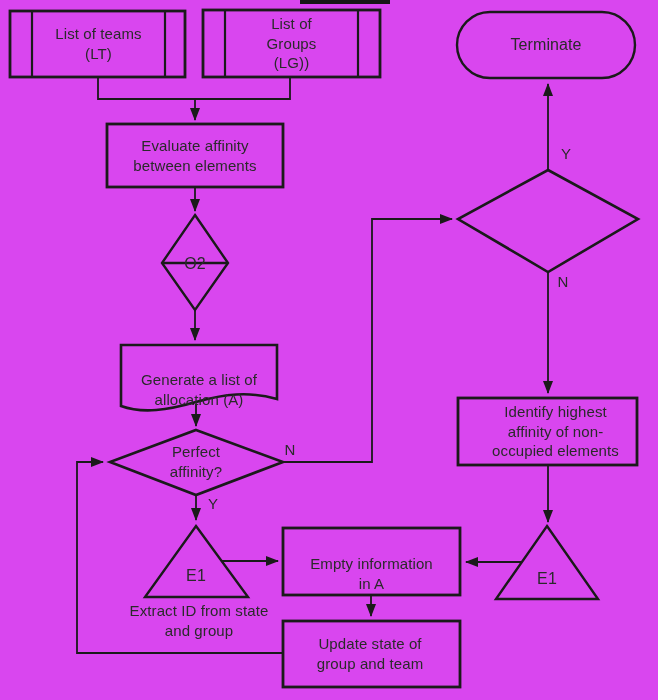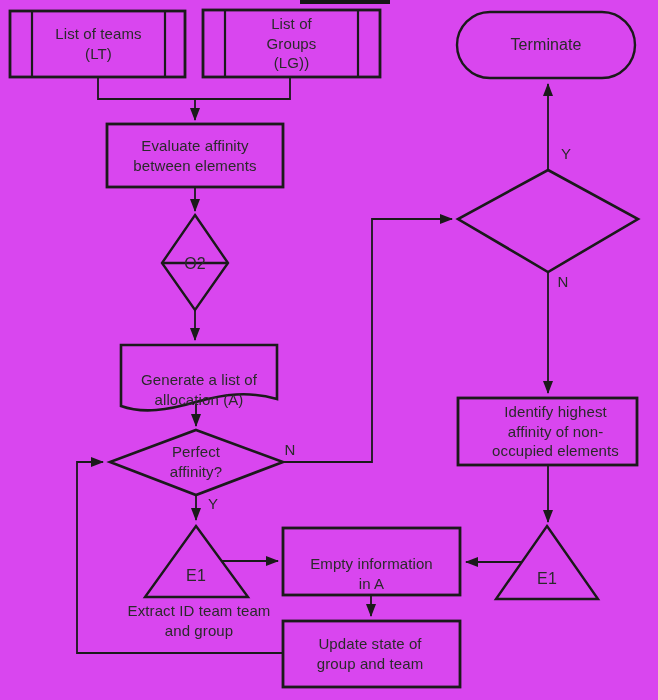--- a/index.html
+++ b/index.html
@@ -128,21 +128,21 @@
 
   <div class="lbl" style="left:126px; top:430px; width:140px; height:64px;">Perfect
 affinity?</div>
 
   <div class="lbl edge-lbl" style="left:280px; top:440px; width:20px; height:20px;">N</div>
 
   <div class="lbl edge-lbl" style="left:203px; top:494px; width:20px; height:20px;">Y</div>
 
   <div class="lbl big" style="left:176px; top:563px; width:40px; height:26px;">E1</div>
 
-  <div class="lbl" style="left:114px; top:600px; width:170px; height:42px;">Extract ID team team
+  <div class="lbl" style="left:114px; top:600px; width:170px; height:42px;">Extract ID from state
 and group</div>
 
   <div class="lbl" style="left:283px; top:540px; width:177px; height:67px;">Empty information
 in A</div>
 
   <div class="lbl" style="left:283px; top:621px; width:174px; height:66px;">Update state of
 group and team</div>
 
 
   <div class="lbl edge-lbl" style="left:556px; top:144px; width:20px; height:20px;">Y</div>

